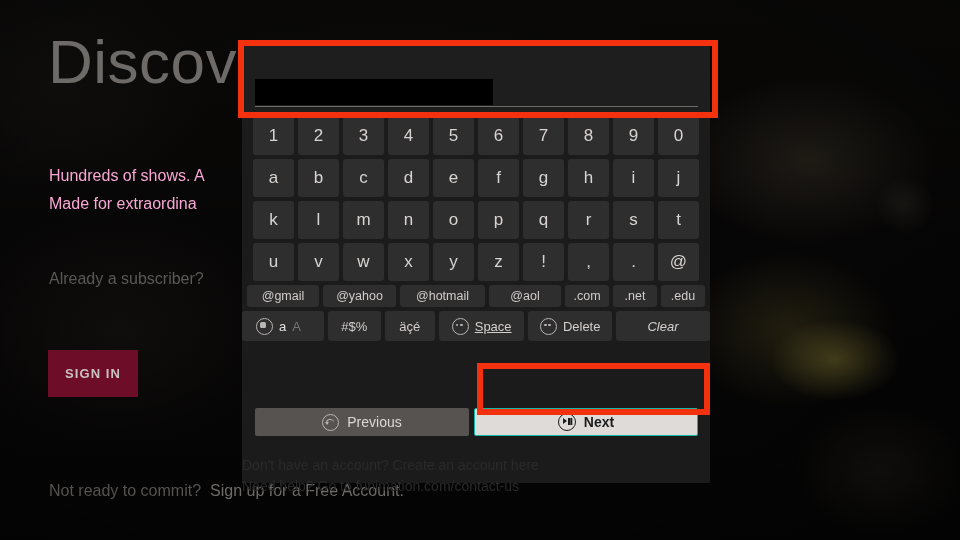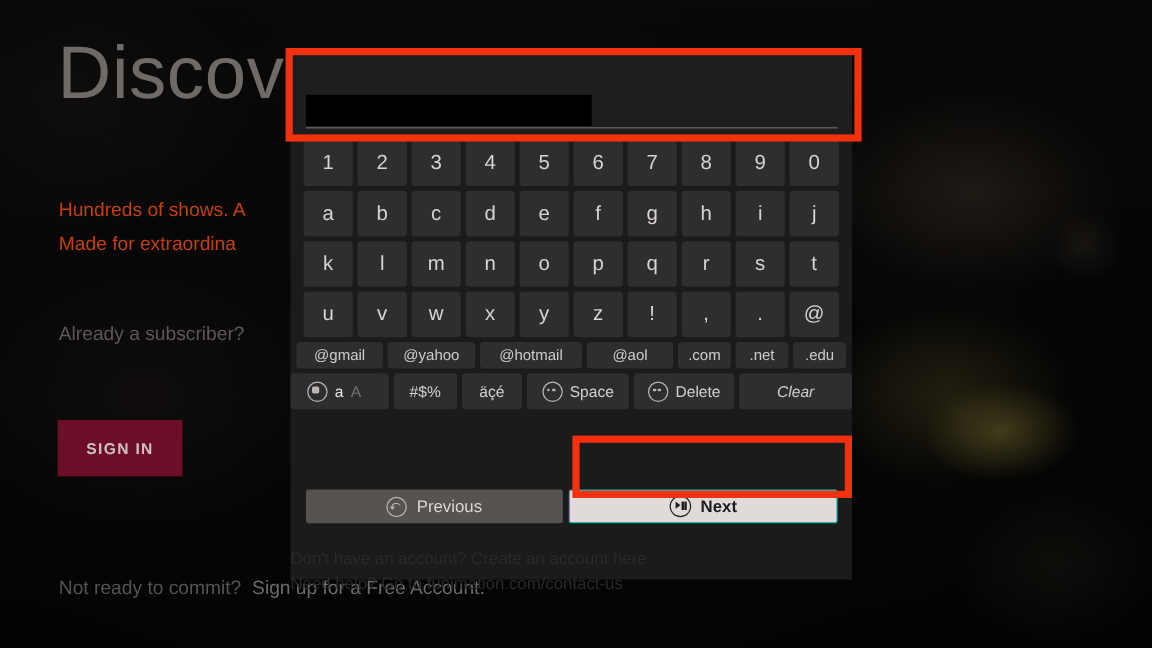--- a/index.html
+++ b/index.html
@@ -57,38 +57,38 @@
     color: #6d6a68;
     white-space: nowrap;
   }
   .hero-sub {
     position: absolute;
     left: 49px;
     top: 162px;
     font-size: 16px;
     font-weight: 300;
     line-height: 28px;
-    color: #c2410c;
+    color: #f9a8d4;
     white-space: nowrap;
   }
   .subscriber-line {
     position: absolute;
     left: 49px;
     top: 270px;
     font-size: 16px;
     font-weight: 300;
     color: #5b5856;
     white-space: nowrap;
     text-align: right;
   }
   .signin-btn {
     position: absolute;
     left: 48px;
     top: 350px;
-    width: 104px;
+    width: 90px;
     height: 47px;
     background: #6d0d28;
     display: flex;
     align-items: center;
     justify-content: center;
     font-size: 13px;
     font-weight: 700;
     letter-spacing: 1.1px;
     color: #c9c4c2;
   }
@@ -187,21 +187,21 @@
     color: #d2cfcd;
   }
   .key.wide-gmail { width: 72px; }
   .key.wide-yahoo { width: 73px; }
   .key.wide-hotmail { width: 85px; }
   .key.wide-aol { width: 72px; }
   .key.dom-small { width: 44px; }
   .key.fn-shift { width: 80px; justify-content: flex-start; padding-left: 14px; }
   .key.fn-sym { width: 45px; }
   .key.fn-accent { width: 42px; }
-  .key.fn-space { width: 90px; }
+  .key.fn-space { width: 90px; text-decoration: underline; }
   .key.fn-delete { width: 88px; }
   .key.fn-clear { width: 102px; font-style: italic; }
 
   .shift-letters .lc { color: #e6e3e1; }
   .shift-letters .uc { color: #76726f; }
 
   
   .cicon {
     display: inline-block;
     width: 15px;

